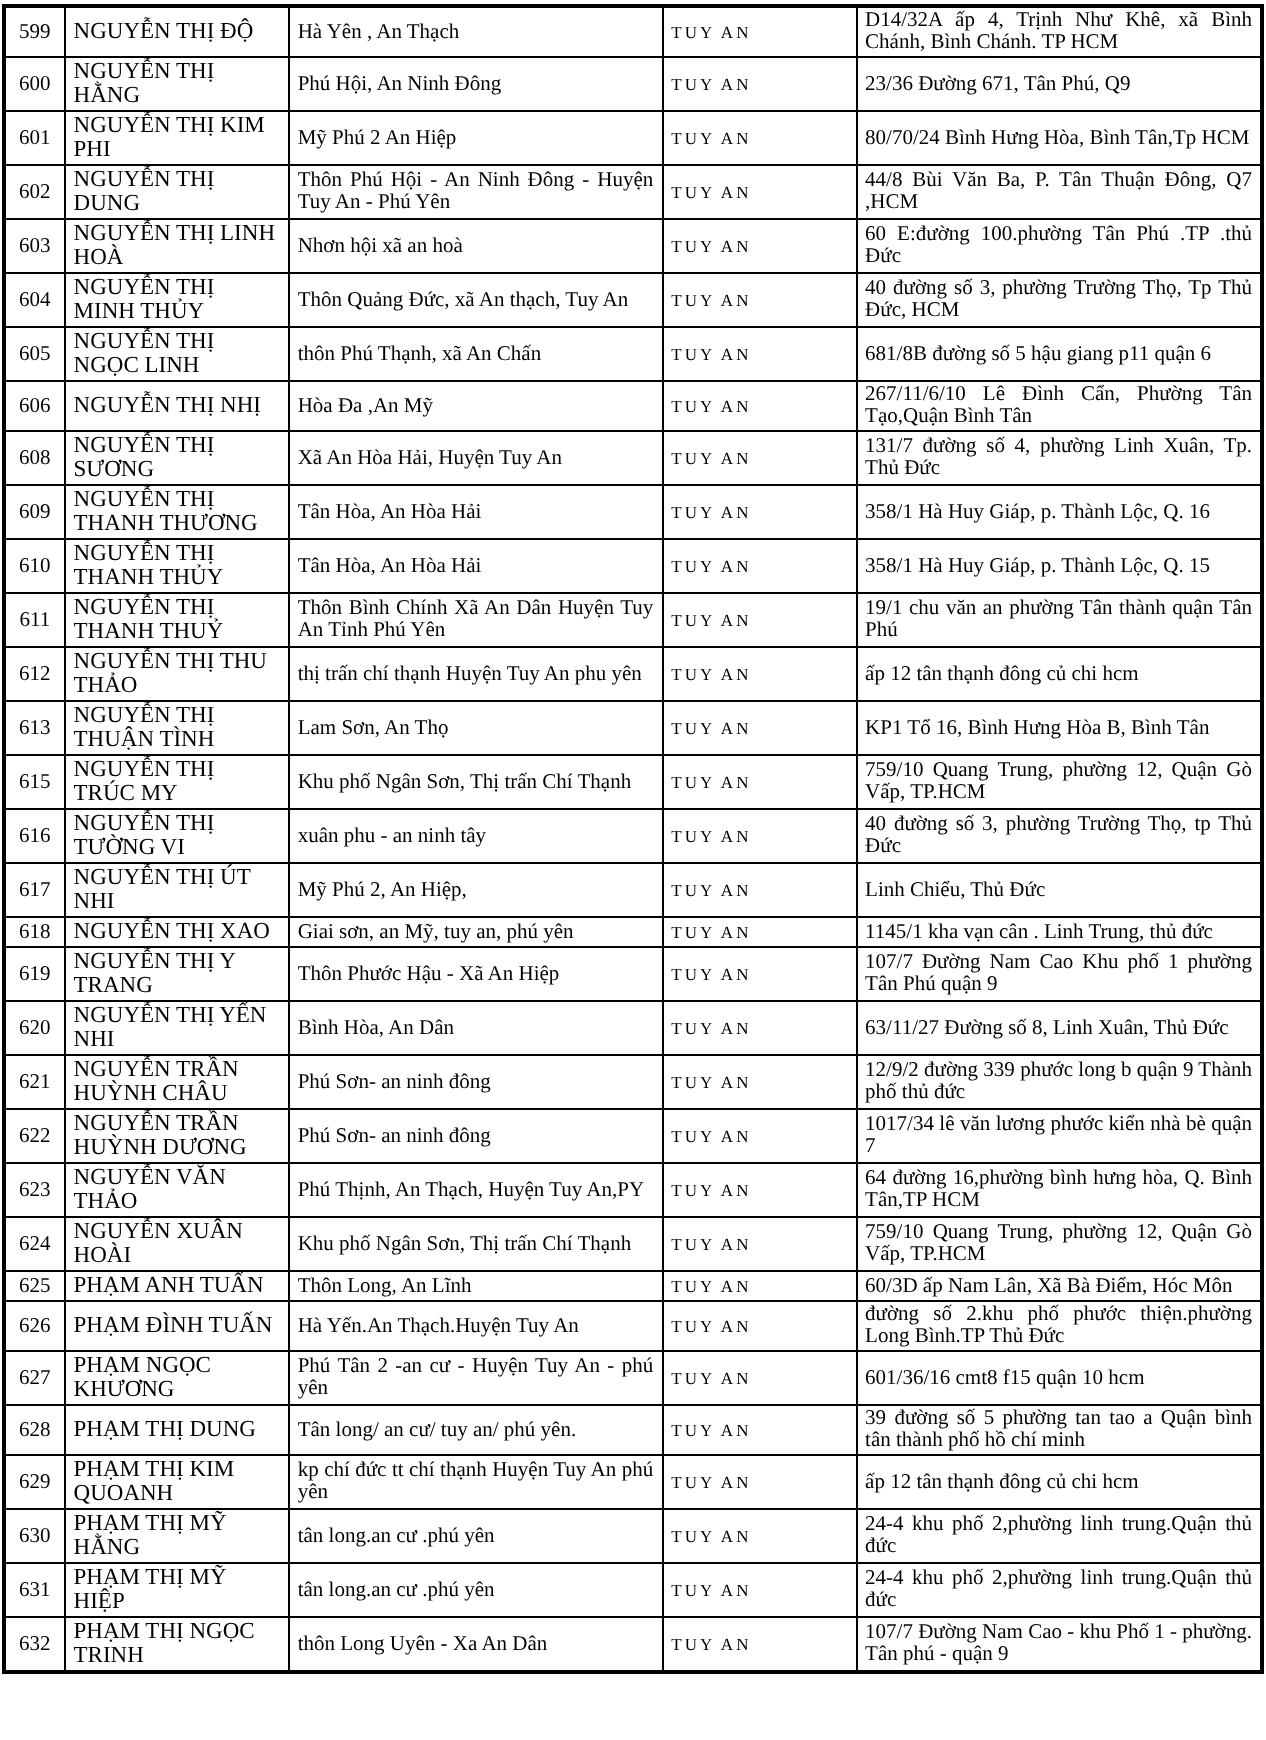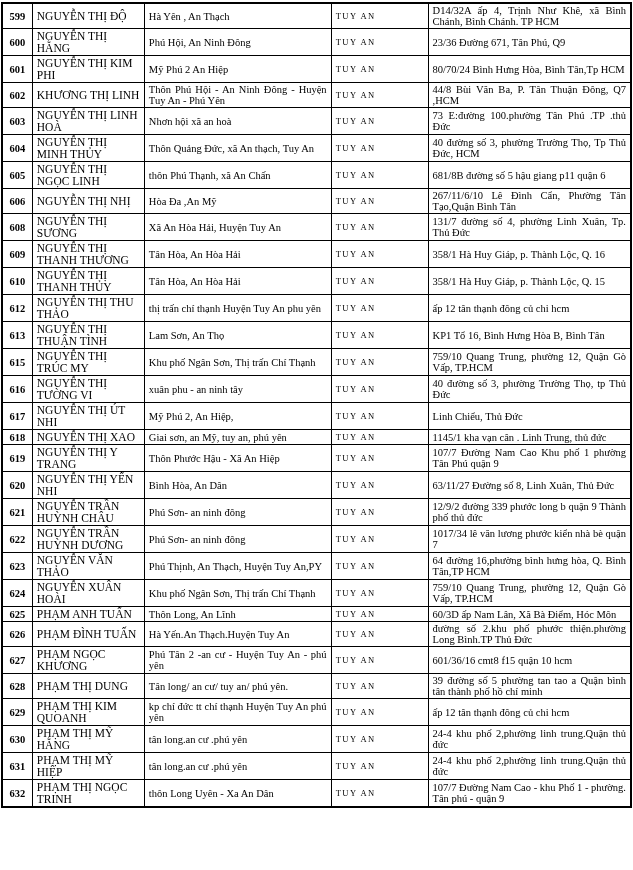--- a/index.html
+++ b/index.html
@@ -27,21 +27,20 @@
   col.c-name { width: 111px; }
   col.c-addr1{ width: 185px; }
   col.c-dist { width: 96px; }
   col.c-addr2{ width: 201px; }
 
   td.no {
     text-align: center;
     font-size: 10.5px;
     line-height: 11px;
     padding: 1px 1px;
-    font-weight: bold;
   }
   td.name {
     font-size: 11.5px;
     line-height: 12px;
     margin-left: 17px;
   }
   td.addr1 {
     font-size: 10.5px;
     line-height: 11px;
     text-align: justify;
@@ -88,31 +87,31 @@
         </tr>
         <tr>
           <td class="no">601</td>
           <td class="name">NGUYỄN THỊ KIM PHI</td>
           <td class="addr1">Mỹ Phú 2 An Hiệp</td>
           <td class="dist">TUY AN</td>
           <td class="addr2">80/70/24 Bình Hưng Hòa, Bình Tân,Tp HCM</td>
         </tr>
         <tr>
           <td class="no">602</td>
-          <td class="name">KHƯƠNG THỊ LINH</td>
+          <td class="name">NGUYỄN THỊ DUNG</td>
           <td class="addr1">Thôn Phú Hội - An Ninh Đông - Huyện Tuy An - Phú Yên</td>
           <td class="dist">TUY AN</td>
           <td class="addr2">44/8 Bùi Văn Ba, P. Tân Thuận Đông, Q7 ,HCM</td>
         </tr>
         <tr>
           <td class="no">603</td>
           <td class="name">NGUYỄN THỊ LINH HOÀ</td>
           <td class="addr1">Nhơn hội xã an hoà</td>
           <td class="dist">TUY AN</td>
-          <td class="addr2">73 E:đường 100.phường Tân Phú .TP .thủ Đức</td>
+          <td class="addr2">60 E:đường 100.phường Tân Phú .TP .thủ Đức</td>
         </tr>
         <tr>
           <td class="no">604</td>
           <td class="name">NGUYỄN THỊ MINH THỦY</td>
           <td class="addr1">Thôn Quảng Đức, xã An thạch, Tuy An</td>
           <td class="dist">TUY AN</td>
           <td class="addr2">40 đường số 3, phường Trường Thọ, Tp Thủ Đức, HCM</td>
         </tr>
         <tr>
           <td class="no">605</td>
@@ -141,20 +140,27 @@
           <td class="addr1">Tân Hòa, An Hòa Hải</td>
           <td class="dist">TUY AN</td>
           <td class="addr2">358/1 Hà Huy Giáp, p. Thành Lộc, Q. 16</td>
         </tr>
         <tr>
           <td class="no">610</td>
           <td class="name">NGUYỄN THỊ THANH THỦY</td>
           <td class="addr1">Tân Hòa, An Hòa Hải</td>
           <td class="dist">TUY AN</td>
           <td class="addr2">358/1 Hà Huy Giáp, p. Thành Lộc, Q. 15</td>
+        </tr>
+        <tr>
+          <td class="no">611</td>
+          <td class="name">NGUYỄN THỊ THANH THUỶ</td>
+          <td class="addr1">Thôn Bình Chính Xã An Dân Huyện Tuy An Tỉnh Phú Yên</td>
+          <td class="dist">TUY AN</td>
+          <td class="addr2">19/1 chu văn an phường Tân thành quận Tân Phú</td>
         </tr>
         <tr>
           <td class="no">612</td>
           <td class="name">NGUYỄN THỊ THU THẢO</td>
           <td class="addr1">thị trấn chí thạnh Huyện Tuy An phu yên</td>
           <td class="dist">TUY AN</td>
           <td class="addr2">ấp 12 tân thạnh đông củ chi hcm</td>
         </tr>
         <tr>
           <td class="no">613</td>

